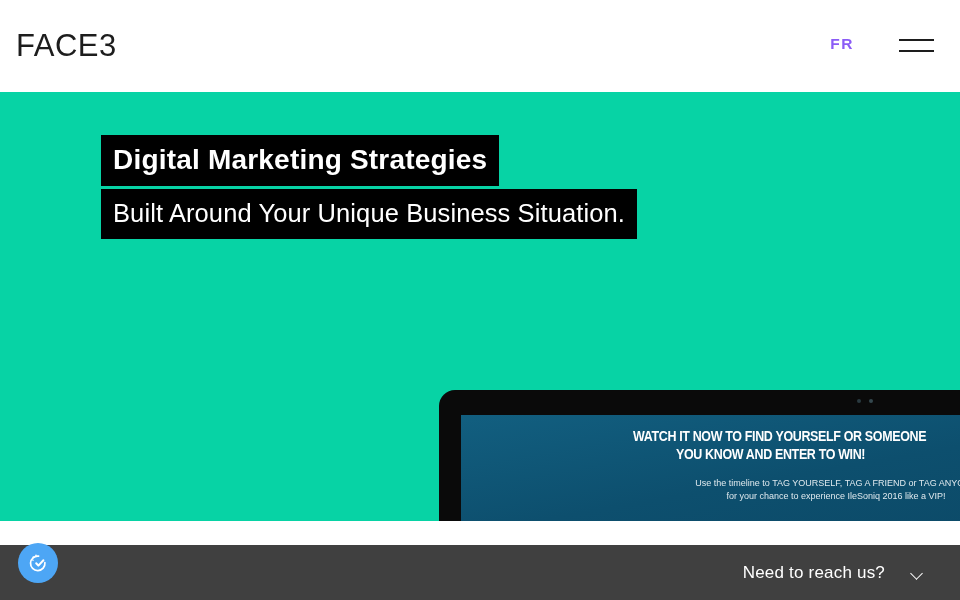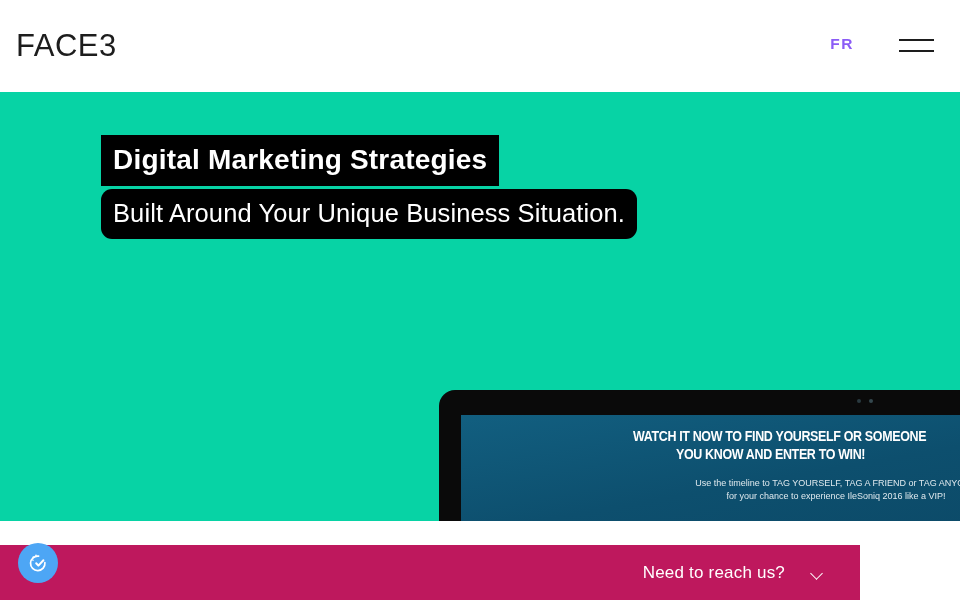--- a/index.html
+++ b/index.html
@@ -110,21 +110,20 @@
     padding: 9px 12px 10px 12px;
     margin-bottom: 3px;
   }
 
   .headline-line.secondary {
     font-size: 25.5px;
     font-weight: 400;
     letter-spacing: 0.1px;
     line-height: 31px;
     padding: 9px 12px 10px 12px;
-    border-radius: 11px;
   }
 
   
   .device-stage {
     position: absolute;
     left: 0; top: 0;
     width: 960px;
     height: 429px;
     pointer-events: none;
     margin-left: 7px;
@@ -203,23 +202,23 @@
     width: 960px;
     height: 24px;
     background: #ffffff;
   }
 
   
   .bottom-bar {
     position: absolute;
     left: 0;
     top: 545px;
-    width: 860px;
+    width: 960px;
     height: 55px;
-    background: #be185d;
+    background: #404040;
     z-index: 50;
   }
 
   .reach-us {
     position: absolute;
     right: 36px;
     top: 0;
     height: 55px;
     display: flex;
     align-items: center;

